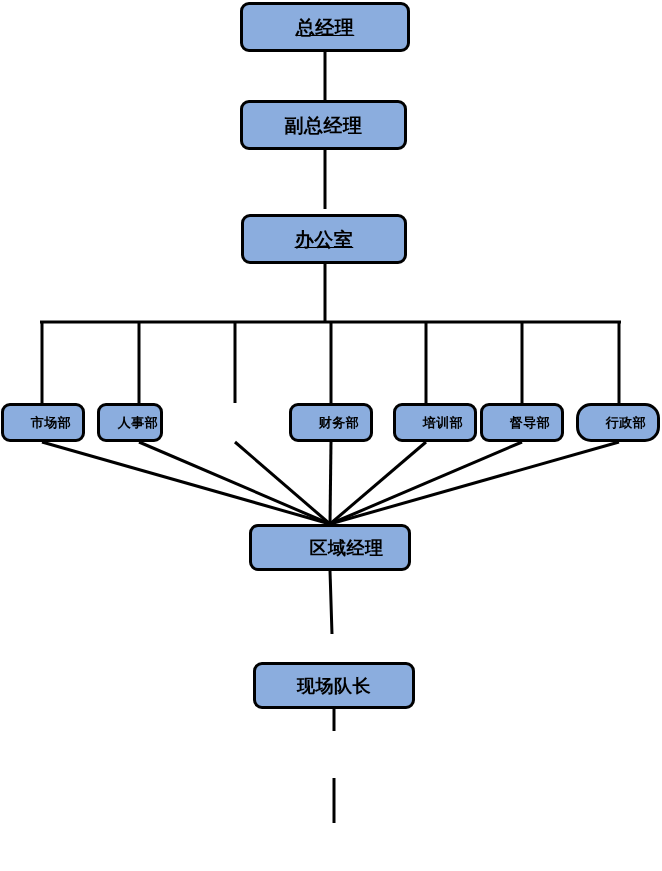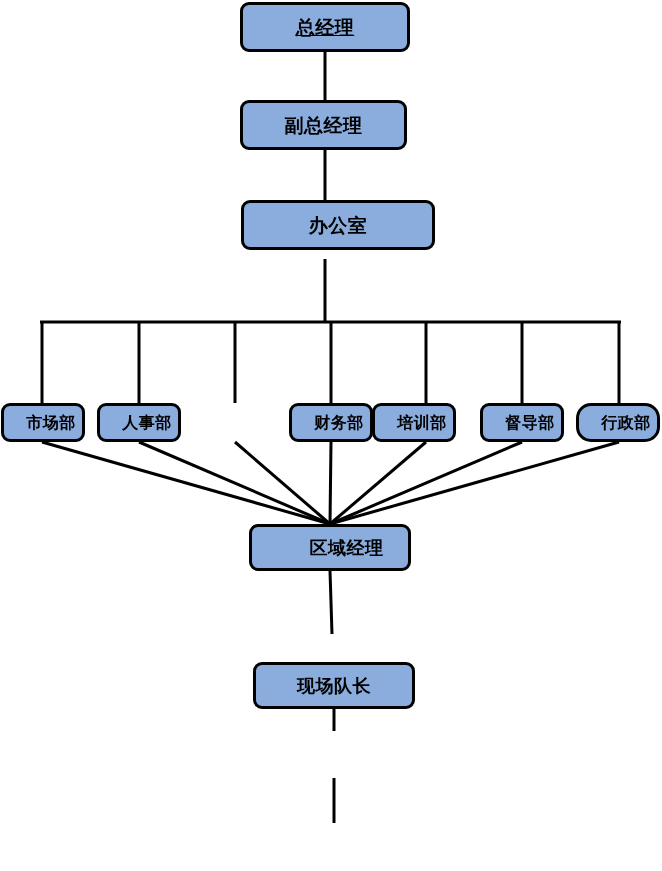--- a/index.html
+++ b/index.html
@@ -41,21 +41,21 @@
     font-family: "DejaVu Sans", sans-serif;
     font-weight: bold;
     color: #000000;
     line-height: 1;
     white-space: nowrap;
     text-align: center;
     letter-spacing: 0.5px;
   }
   .size-lg .node-label { font-size: 19px; }
   .size-md .node-label { font-size: 18px; }
-  .size-sm .node-label { font-size: 16px; margin-left: 16px; }
+  .size-sm .node-label { font-size: 13px; margin-left: 16px; }
 </style>
 </head>
 <body>
 
 <div id="chart-root">
 
   <svg id="connector-layer" viewBox="0 0 662 871" width="662" height="871" xmlns="http://www.w3.org/2000/svg">
     <g stroke="#000000" stroke-width="3" fill="none" stroke-linecap="butt">
 
       <line x1="325" y1="52" x2="325" y2="100"></line>
@@ -91,34 +91,34 @@
   </svg>
 
   <div class="node-box size-lg" style="left:240px; top:2px; width:170px; height:50px;text-decoration:underline;">
     <span class="node-label">总经理</span>
   </div>
 
   <div class="node-box size-lg" style="left:240px; top:100px; width:167px; height:50px;">
     <span class="node-label">副总经理</span>
   </div>
 
-  <div class="node-box size-lg" style="left:241px; top:200px; width:194px; height:50px;">
+  <div class="node-box size-lg" style="left:241px; top:214px; width:166px; height:50px;text-decoration:underline;">
     <span class="node-label">办公室</span>
   </div>
 
   <div class="node-box size-sm" style="left:1px; top:403px; width:84px; height:39px;">
     <span class="node-label">市场部</span>
   </div>
-  <div class="node-box size-sm" style="left:97px; top:403px; width:84px; height:39px;">
+  <div class="node-box size-sm" style="left:97px; top:403px; width:66px; height:39px;">
     <span class="node-label">人事部</span>
   </div>
   <div class="node-box size-sm" style="left:289px; top:403px; width:84px; height:39px;">
     <span class="node-label">财务部</span>
   </div>
-  <div class="node-box size-sm" style="left:372px; top:403px; width:84px; height:39px;">
+  <div class="node-box size-sm" style="left:393px; top:403px; width:84px; height:39px;">
     <span class="node-label">培训部</span>
   </div>
   <div class="node-box size-sm" style="left:480px; top:403px; width:84px; height:39px;">
     <span class="node-label">督导部</span>
   </div>
   <div class="node-box size-sm" style="left:576px; top:403px; width:84px; height:39px;border-radius:15px;">
     <span class="node-label">行政部</span>
   </div>
 
   <div class="node-box size-md" style="left:249px; top:524px; width:162px; height:47px;padding-left:33px;">

